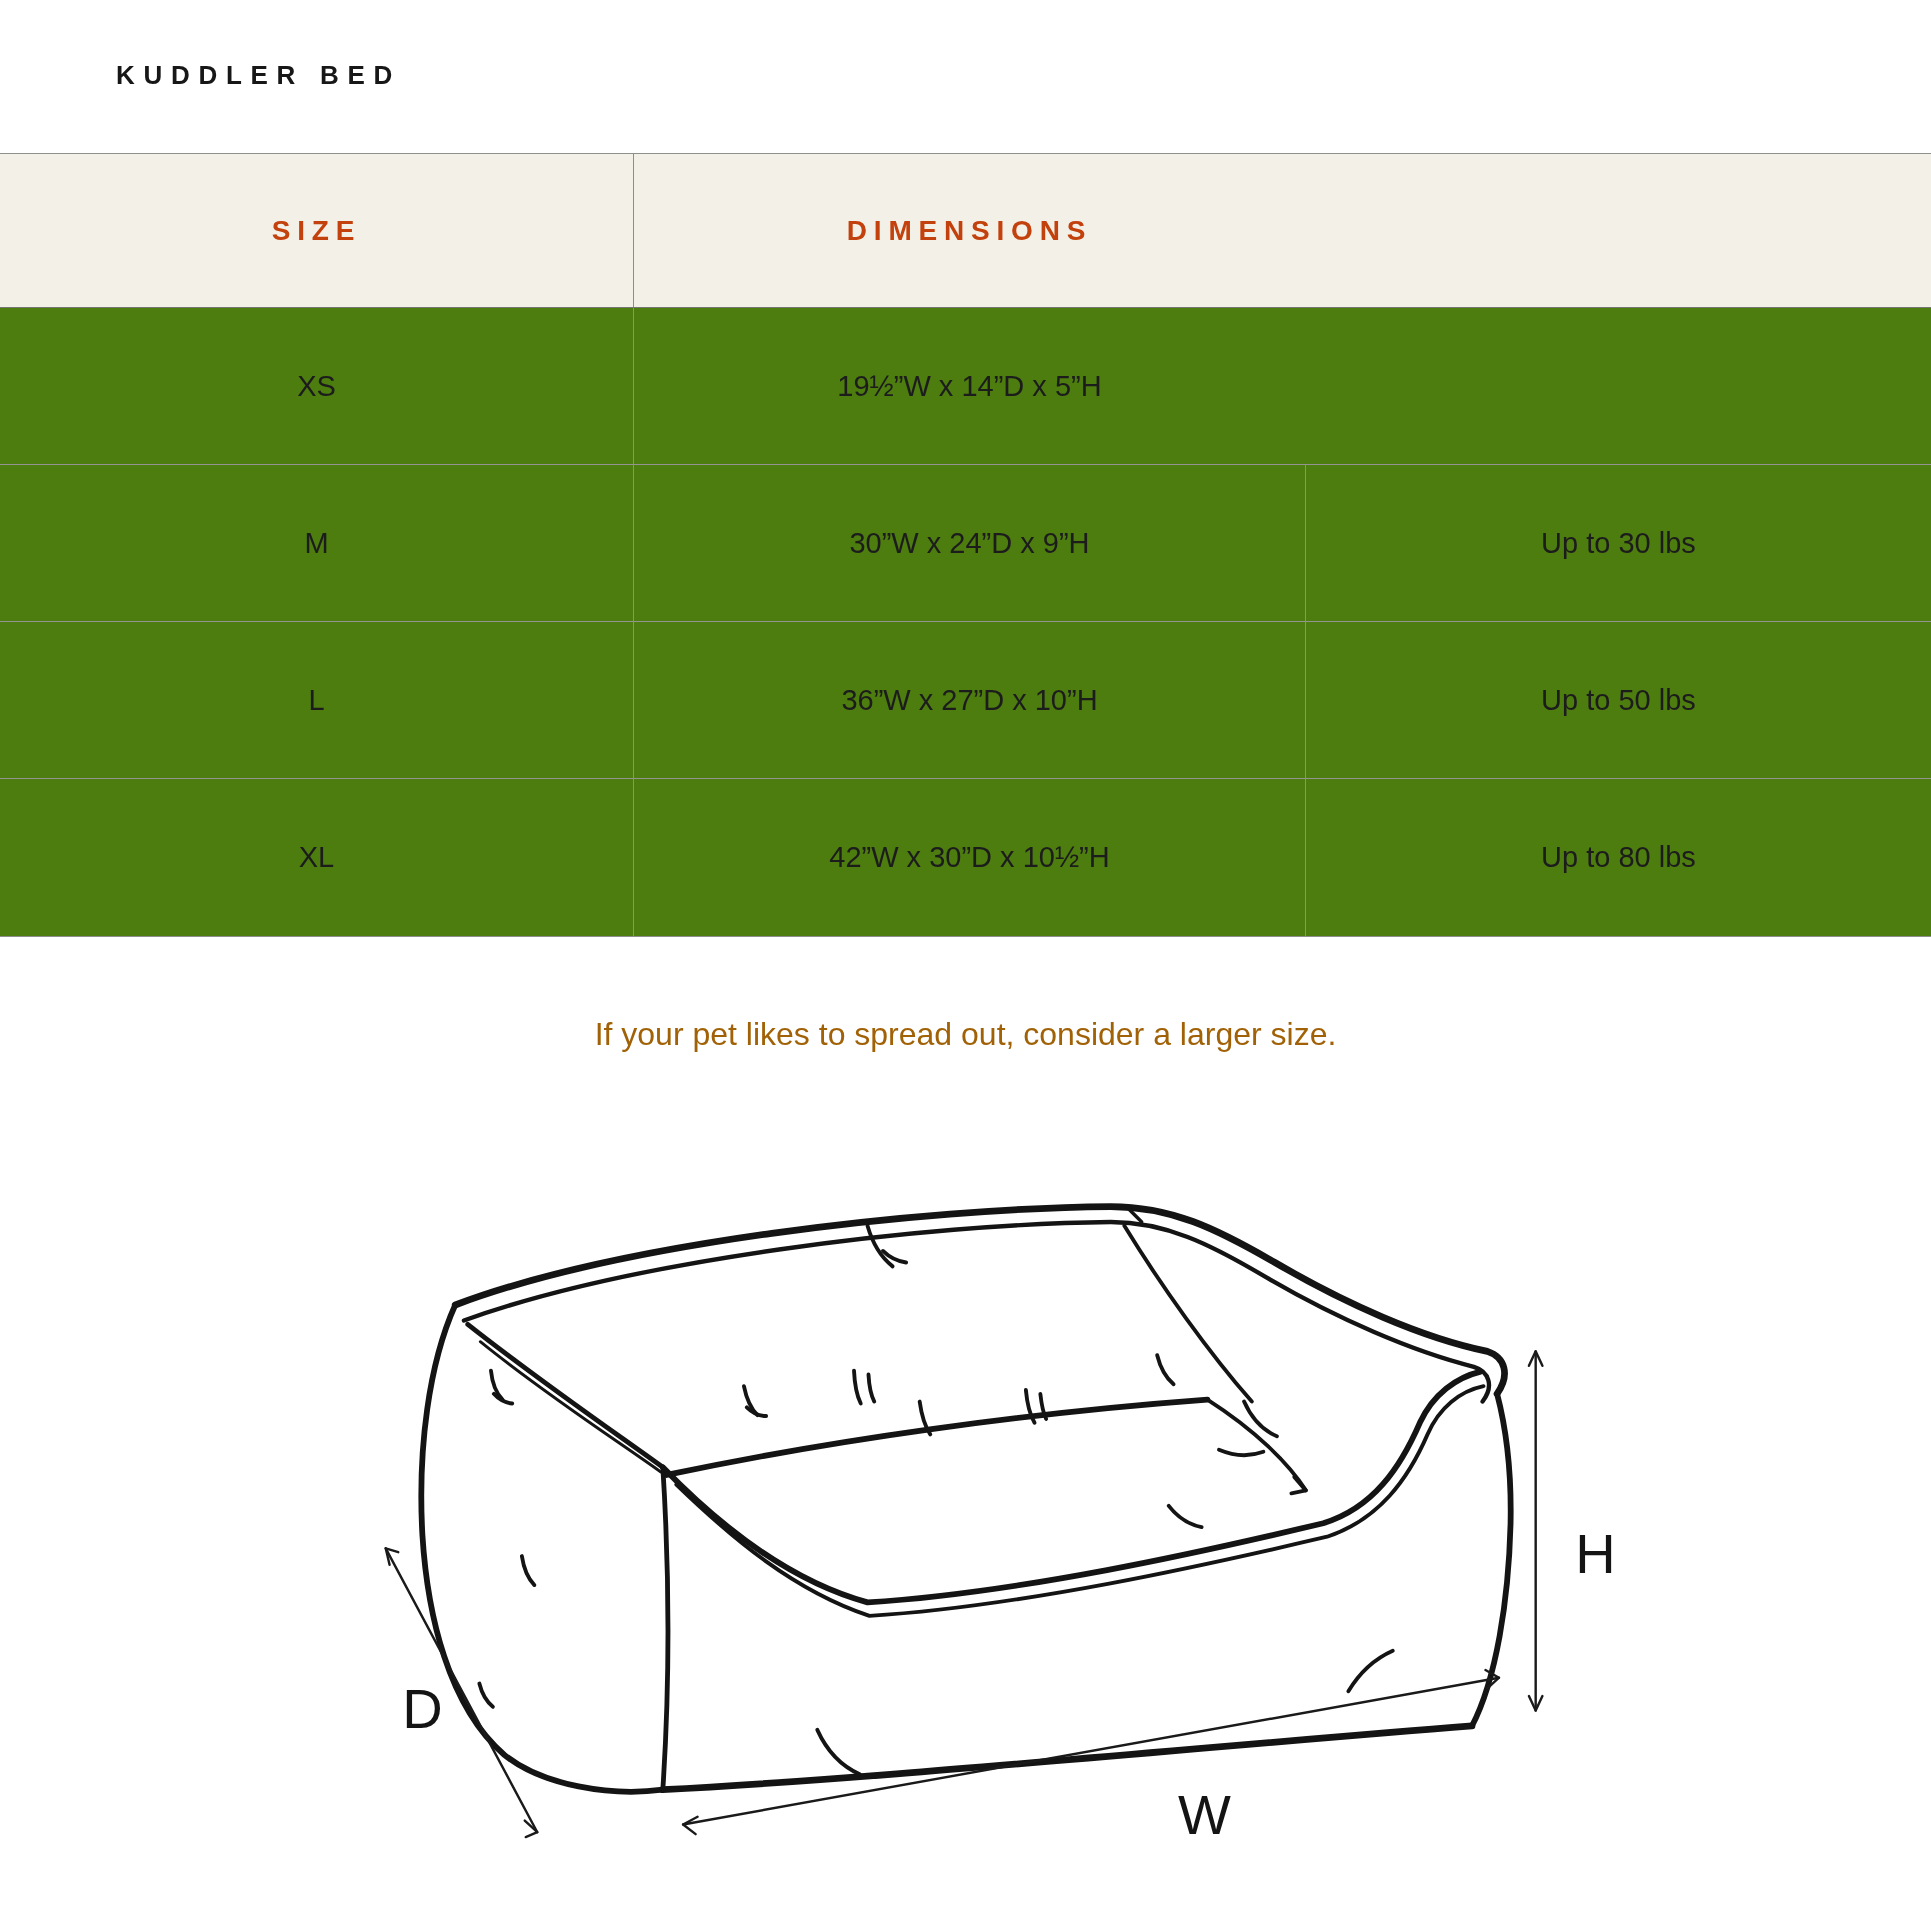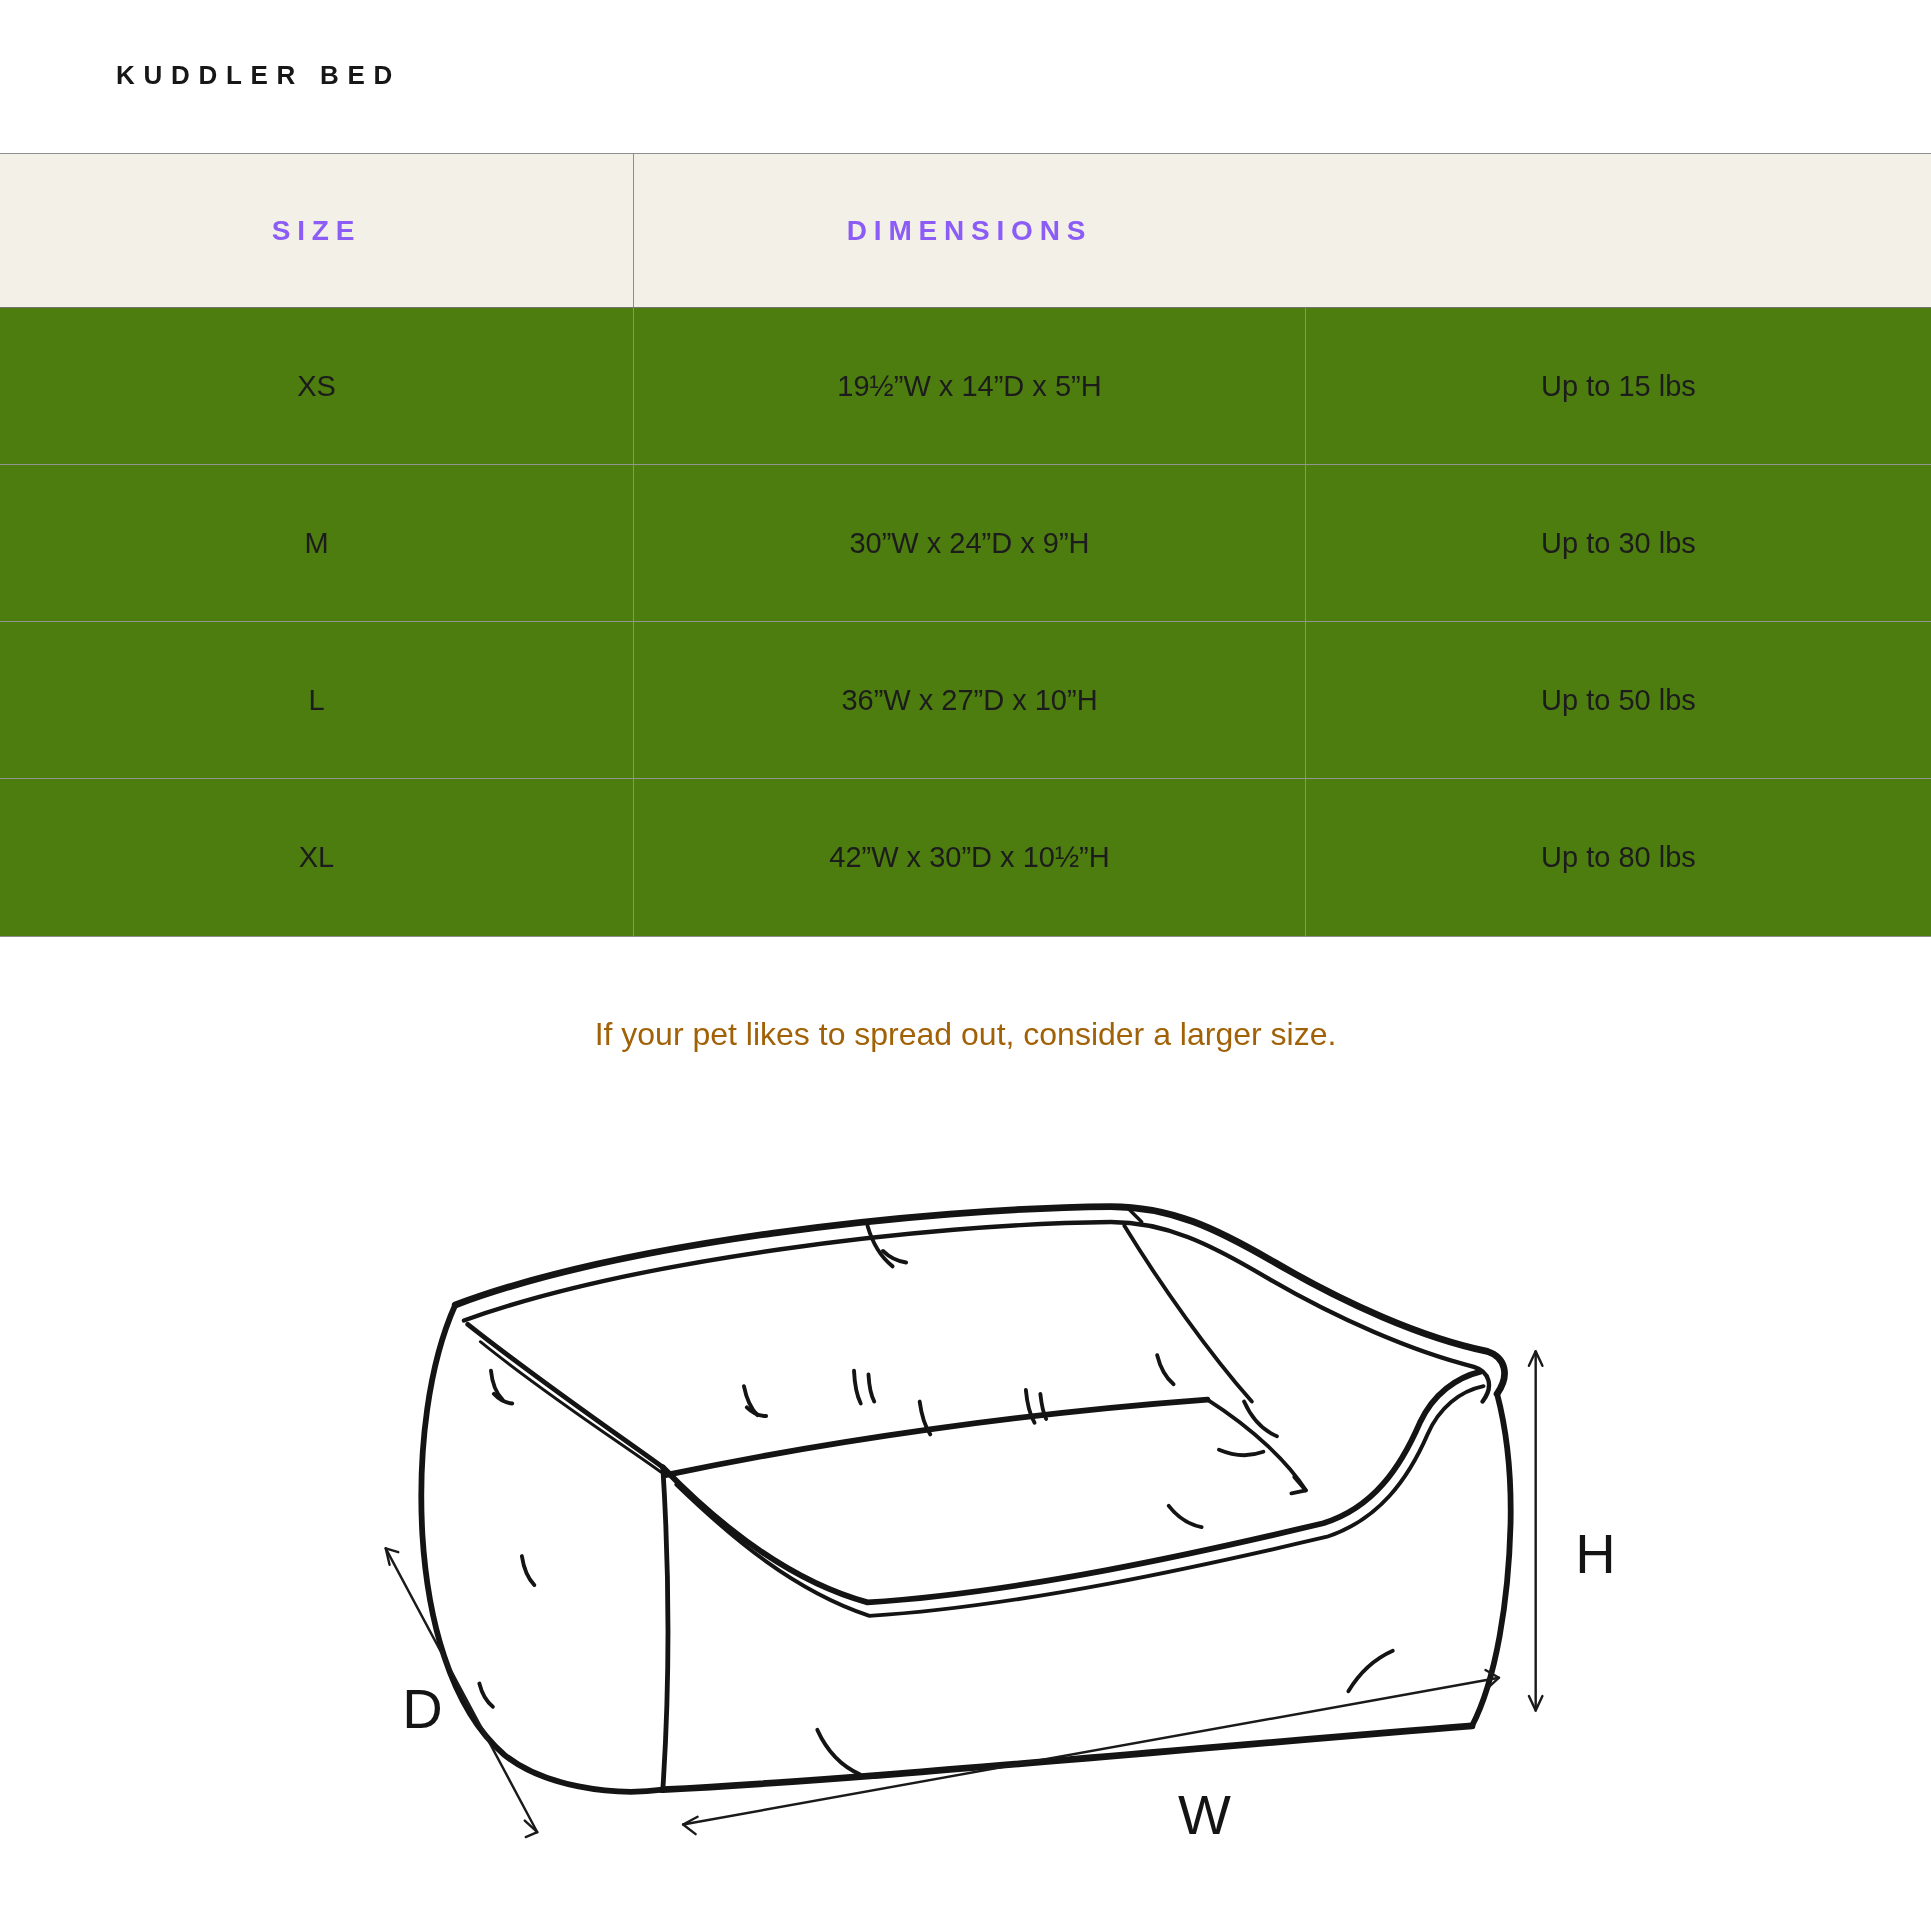--- a/index.html
+++ b/index.html
@@ -38,21 +38,21 @@
   }
   .t-row.body:last-child{border-bottom:none;}
   .t-cell{
     display:flex;align-items:center;justify-content:center;
     font-size:29px;color:#1c1c1c;
     box-sizing:border-box;
     white-space:nowrap;
   }
   .t-cell.mid,.t-cell.last{border-left:1.9px solid #8e8e8e;}
   .t-row.header .t-cell{
-    font-size:28px;font-weight:700;letter-spacing:6.8px;color:#8b5cf6;
+    font-size:28px;font-weight:700;letter-spacing:6.8px;color:#c2410c;
   }
   
   .note{
     position:absolute;left:0;top:1016px;width:1931px;
     text-align:center;font-size:32px;color:#a16207;
   }
   
   .bed-svg{
     position:absolute;left:319px;top:1081px;width:1294px;height:869px;
   }
@@ -68,21 +68,20 @@
 
 <div class="size-table">
   <div class="t-row header">
     <div class="t-cell">SIZE</div>
     <div class="t-cell mid">DIMENSIONS</div>
   </div>
 
   <div class="t-row body">
     <div class="t-cell">XS</div>
     <div class="t-cell mid">19½”W x 14”D x 5”H</div>
-    <div class="t-cell last">Up to 15 lbs</div>
   </div>
 
   <div class="t-row body">
     <div class="t-cell">M</div>
     <div class="t-cell mid">30”W x 24”D x 9”H</div>
     <div class="t-cell last">Up to 30 lbs</div>
   </div>
 
   <div class="t-row body">
     <div class="t-cell">L</div>

